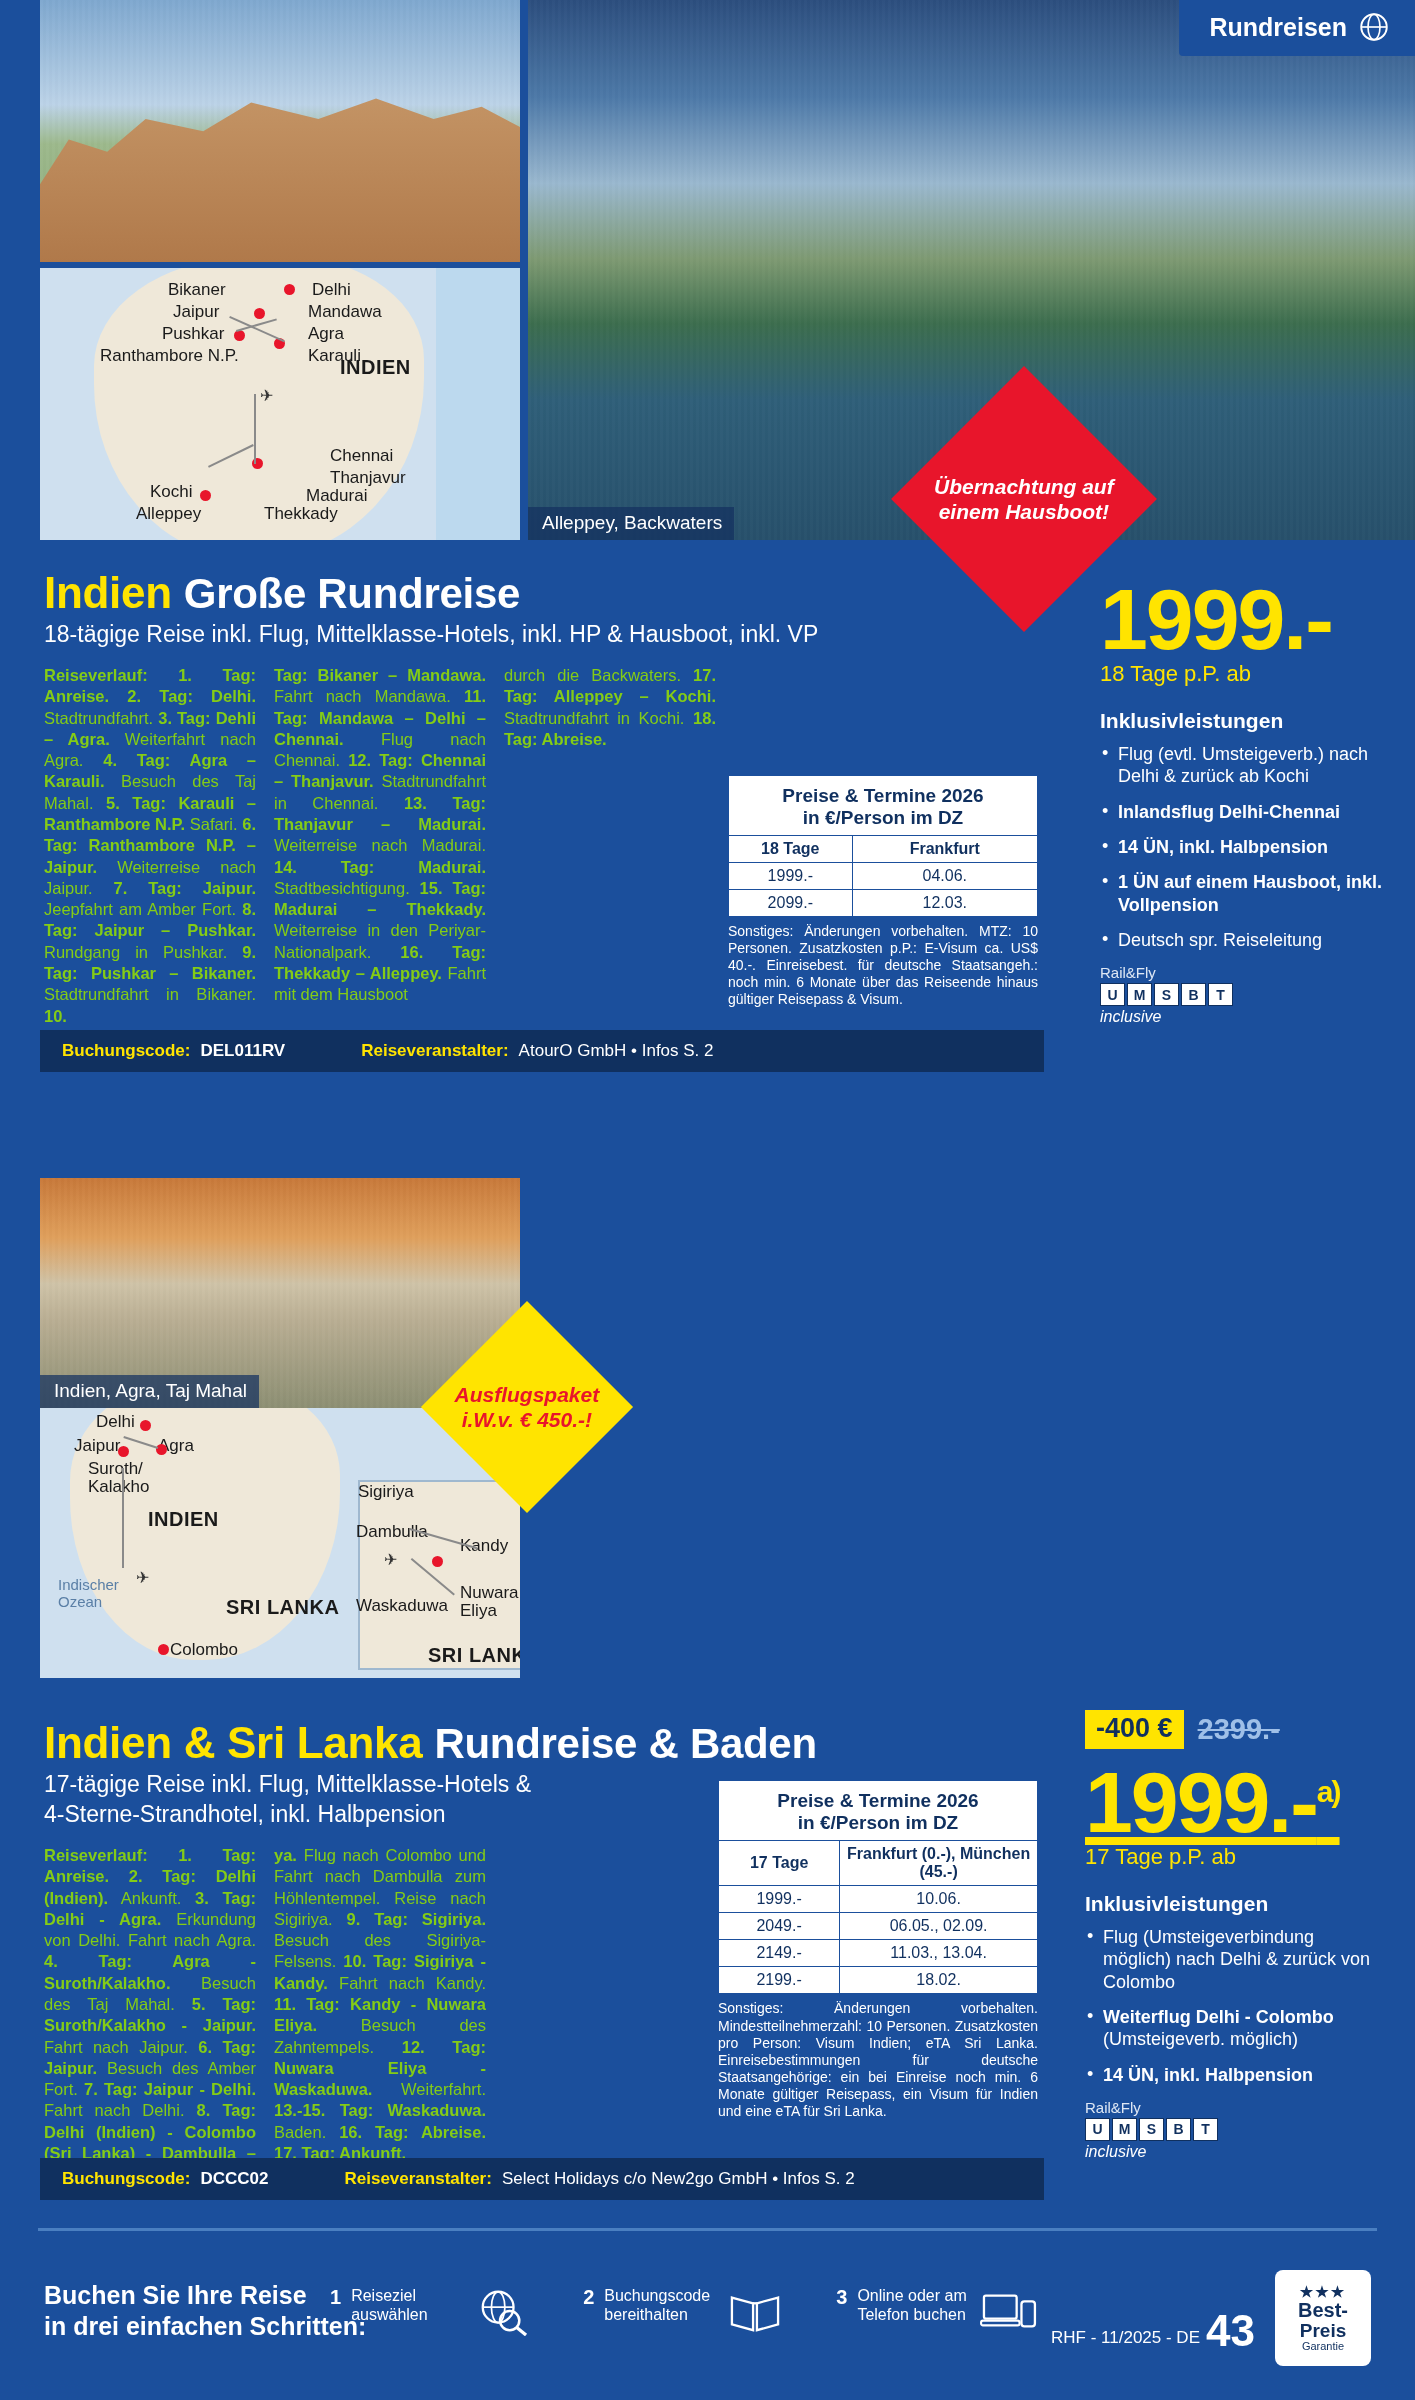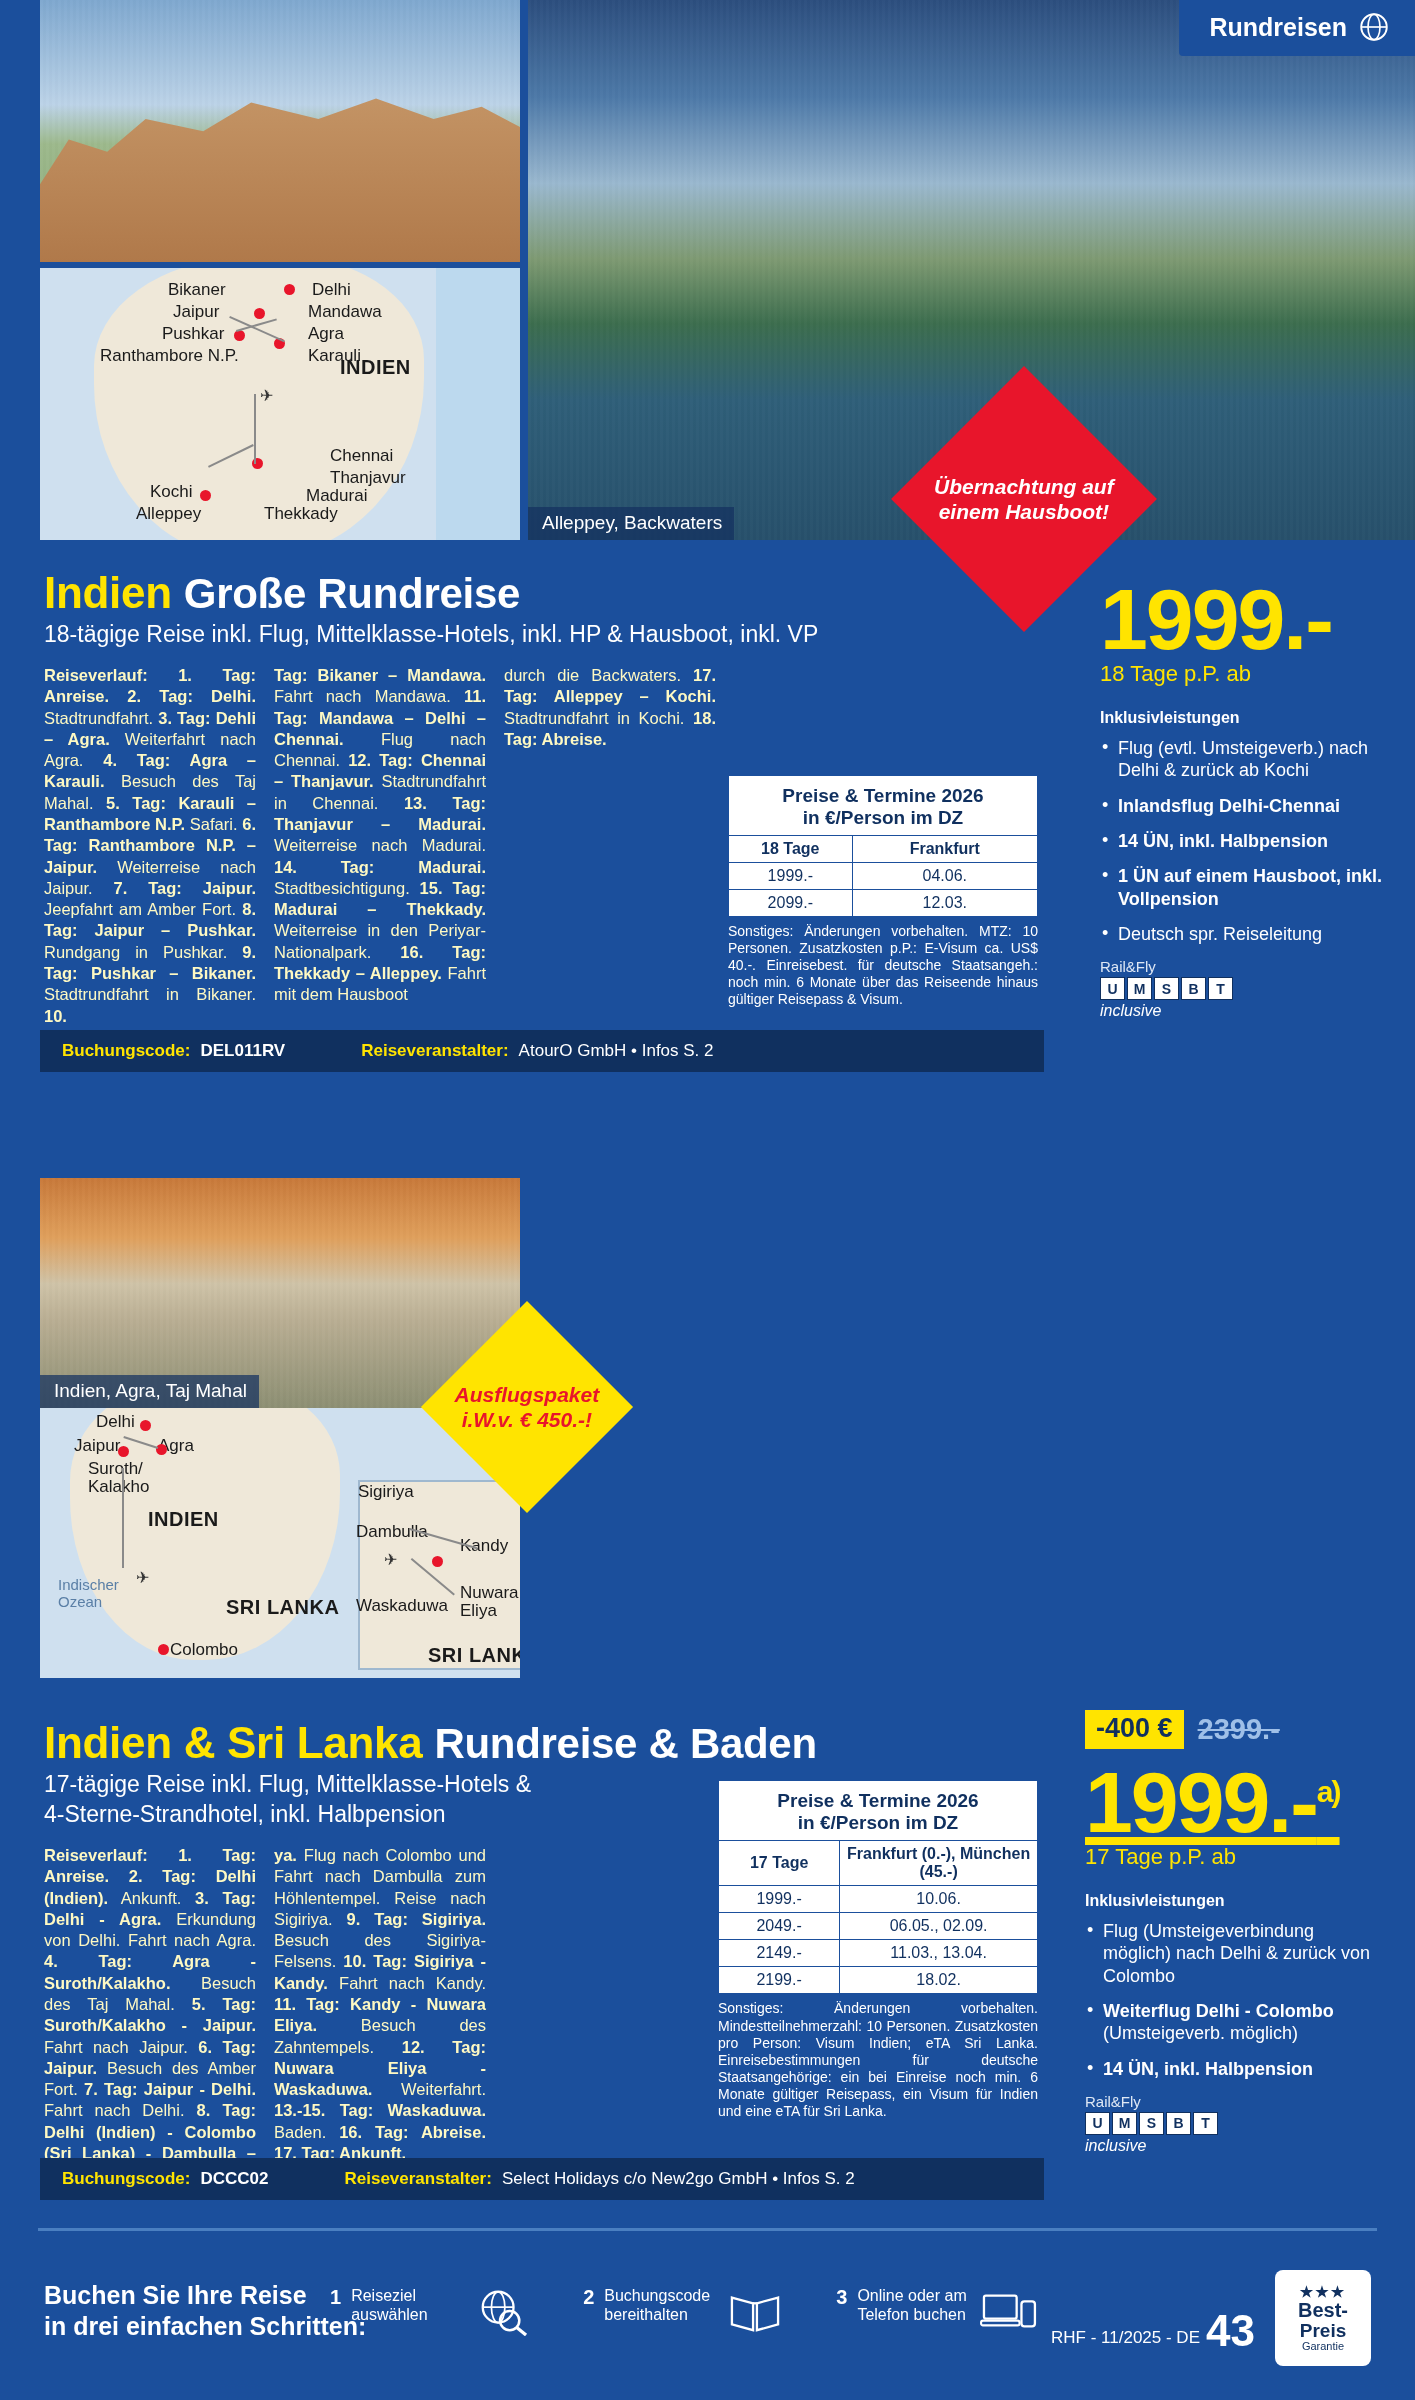--- a/index.html
+++ b/index.html
@@ -31,21 +31,21 @@
     border-bottom-left-radius: 4px;
   }
   .globe { width: 30px; height: 30px; }
 
   .title-row { display: flex; align-items: baseline; gap: 12px; }
   .t-yellow { color: #ffe400; font-size: 44px; font-weight: bold; letter-spacing: -.3px; }
   .t-white  { color: #ffffff; font-size: 42px; font-weight: bold; letter-spacing: -.3px; }
   .subtitle { color: #fff; font-size: 23px; margin-top: 3px; }
 
   
-  .cols { display: flex; gap: 18px; color: #fef9c3; }
+  .cols { display: flex; gap: 18px; color: #84cc16; }
   .col { width: 212px; font-size: 16.5px; line-height: 1.29; text-align: justify; }
   .col b { font-weight: bold; }
 
   
   .ptable { width: 100%; border-collapse: collapse; background: #fff; color: #10305f; }
   .ptable .hdr { background: #fff; text-align: center; font-weight: bold; font-size: 19px; padding: 5px 2px 2px; line-height: 1.15; }
   .ptable th, .ptable td {
     border: 1px solid #1b4f9c; font-size: 16px; text-align: center; padding: 4px 3px;
   }
   .ptable th { font-weight: bold; }
@@ -64,21 +64,21 @@
   .bookbar .val { color: #fff; font-weight: bold; }
   .bookbar .sep { width: 56px; }
   .bookbar .lbl2 { color: #ffe400; font-weight: bold; }
   .bookbar .val2 { color: #fff; font-weight: normal; }
 
   
   .pricepanel { position: absolute; color: #fff; }
   .bigprice { color: #ffe400; font-weight: bold; font-size: 86px; line-height: .92; letter-spacing: -2px; }
   .bigprice sup { font-size: 30px; font-weight: bold; color: #ffe400; vertical-align: super; }
   .pp-sub { color: #ffe400; font-size: 22px; margin-top: 2px; }
-  .inkl-h { color: #fff; font-size: 16px; font-weight: bold; margin-top: 22px; }
+  .inkl-h { color: #fff; font-size: 21px; font-weight: bold; margin-top: 22px; }
   .inkl-list { margin-top: 10px; }
   .inkl-list li {
     list-style: none; position: relative; padding-left: 18px;
     font-size: 18px; line-height: 1.24; margin-bottom: 13px; color: #fff;
   }
   .inkl-list li:before { content: "•"; position: absolute; left: 2px; top: -1px; }
   .inkl-list b { font-weight: bold; }
 
   .railfly { margin-top: 8px; }
   .railfly .rf-t { font-size: 15px; color: #dfe8f5; }

